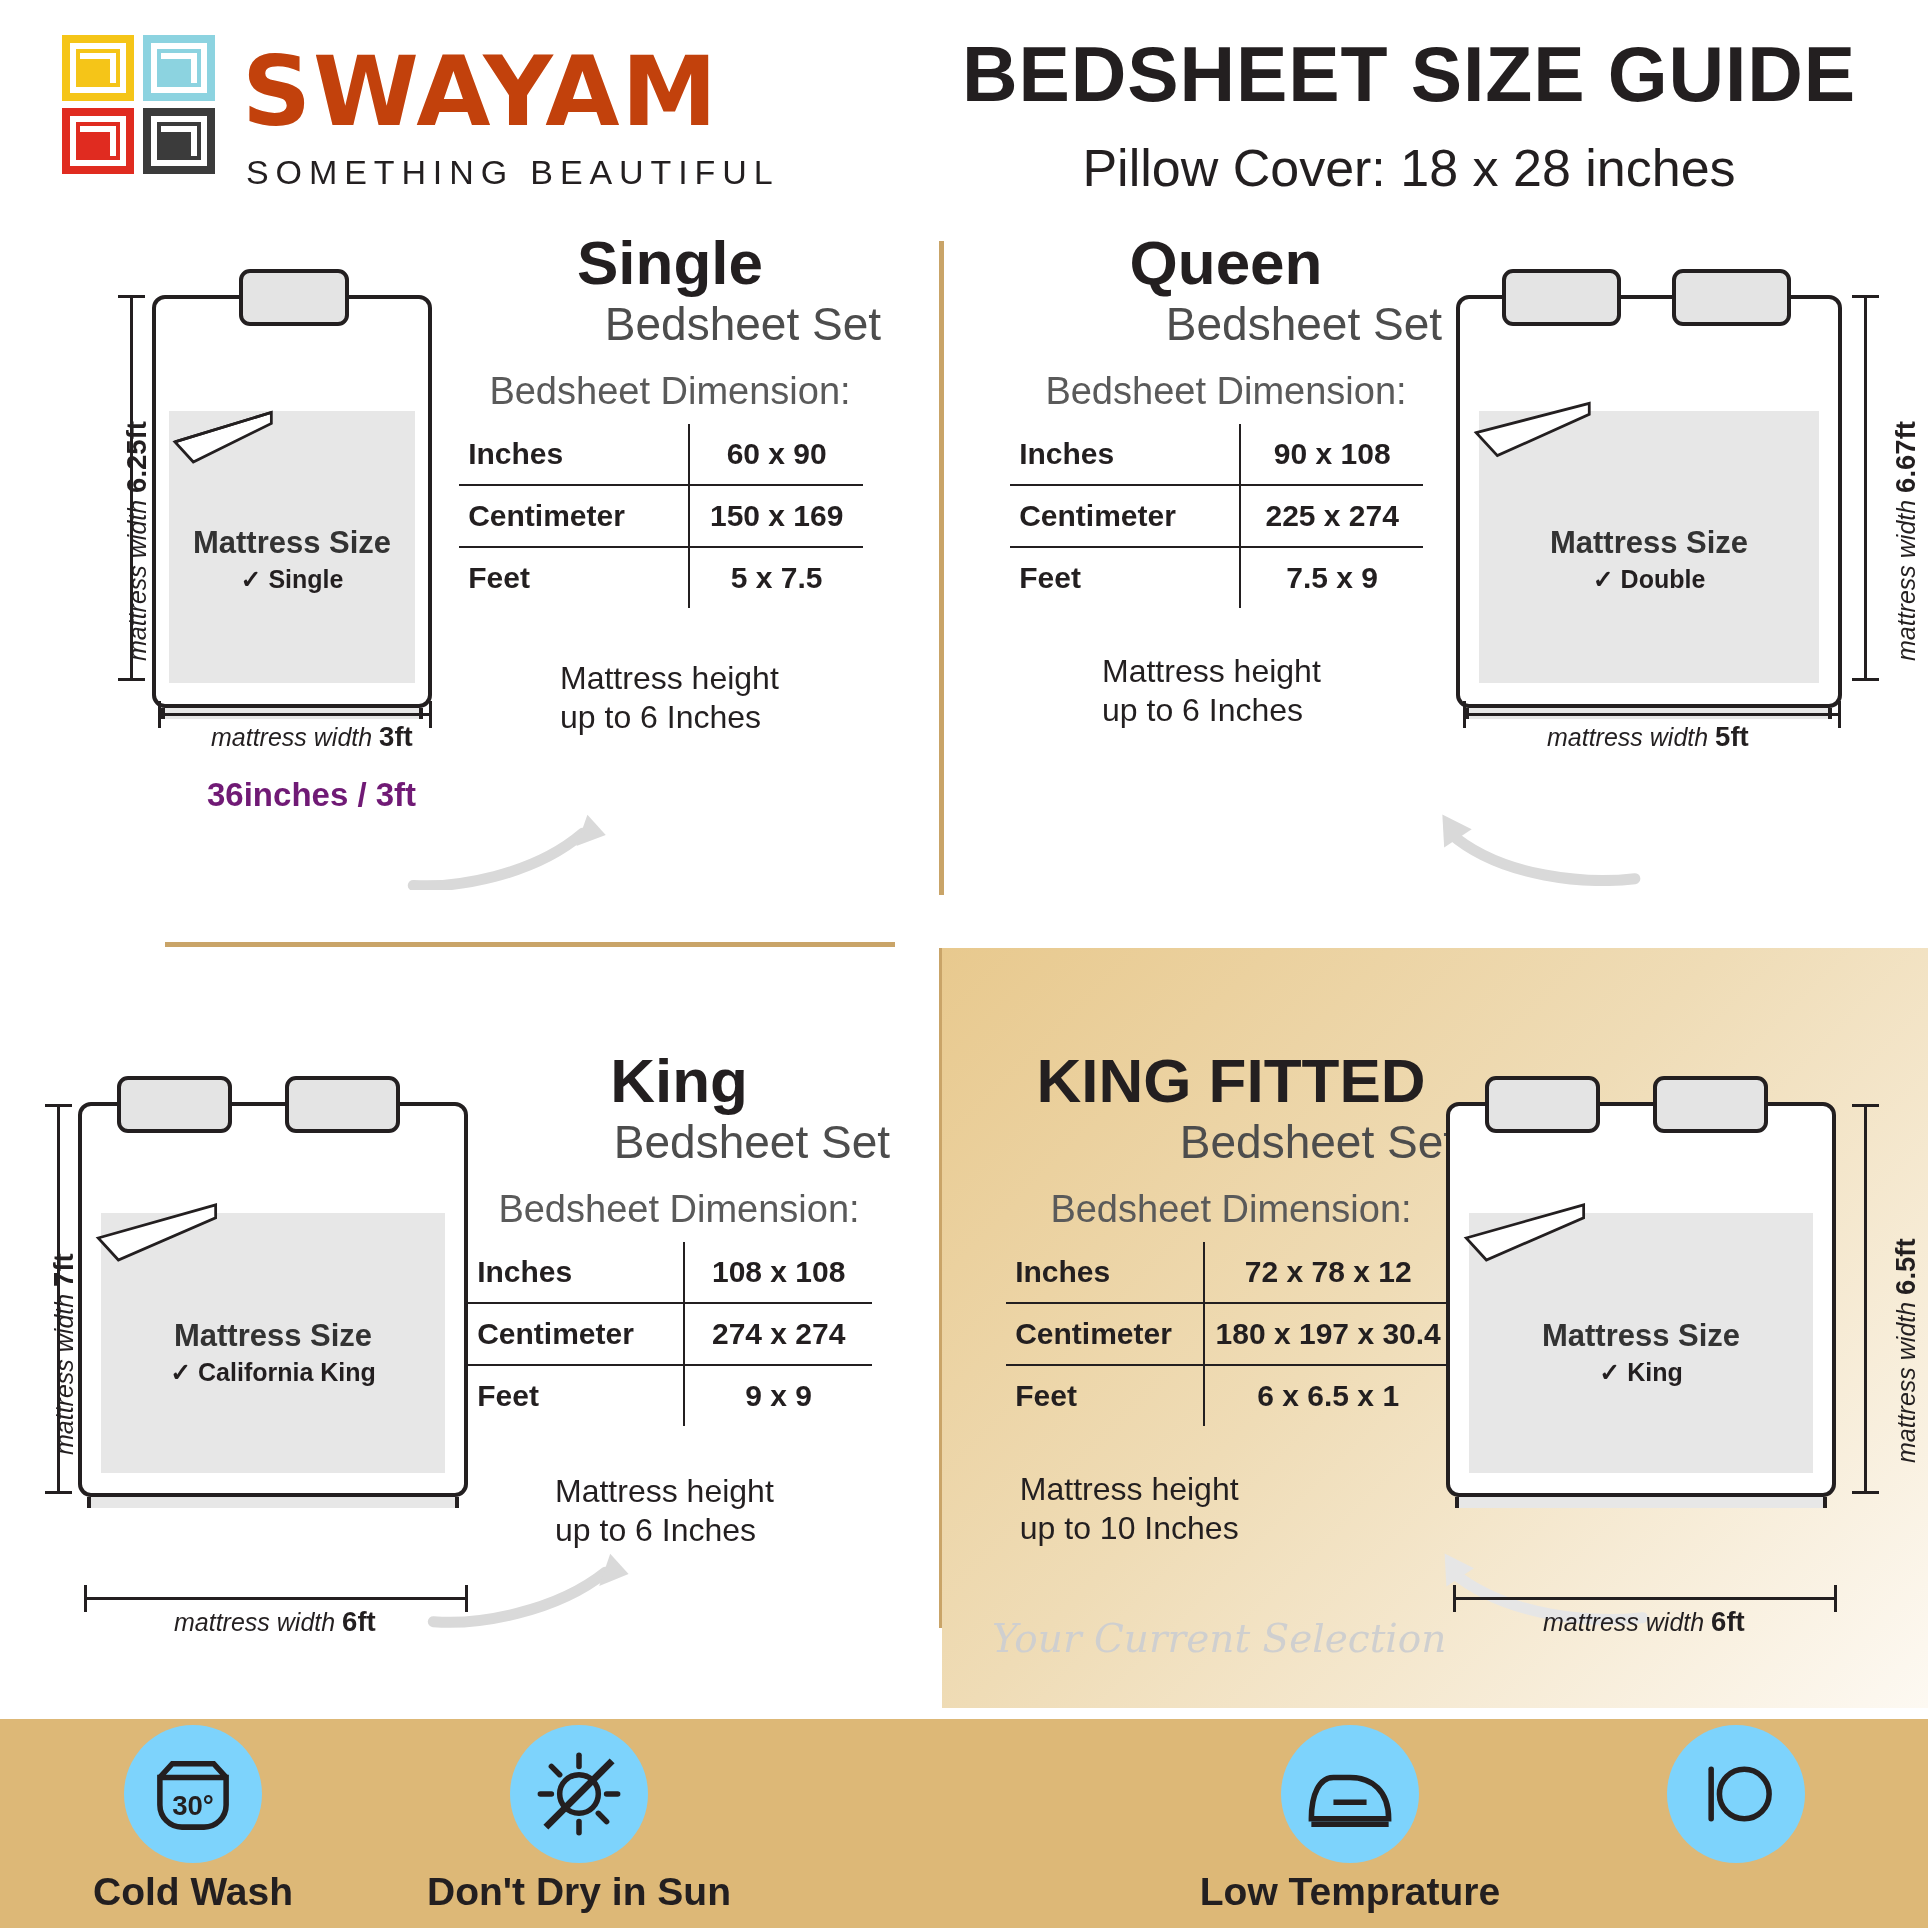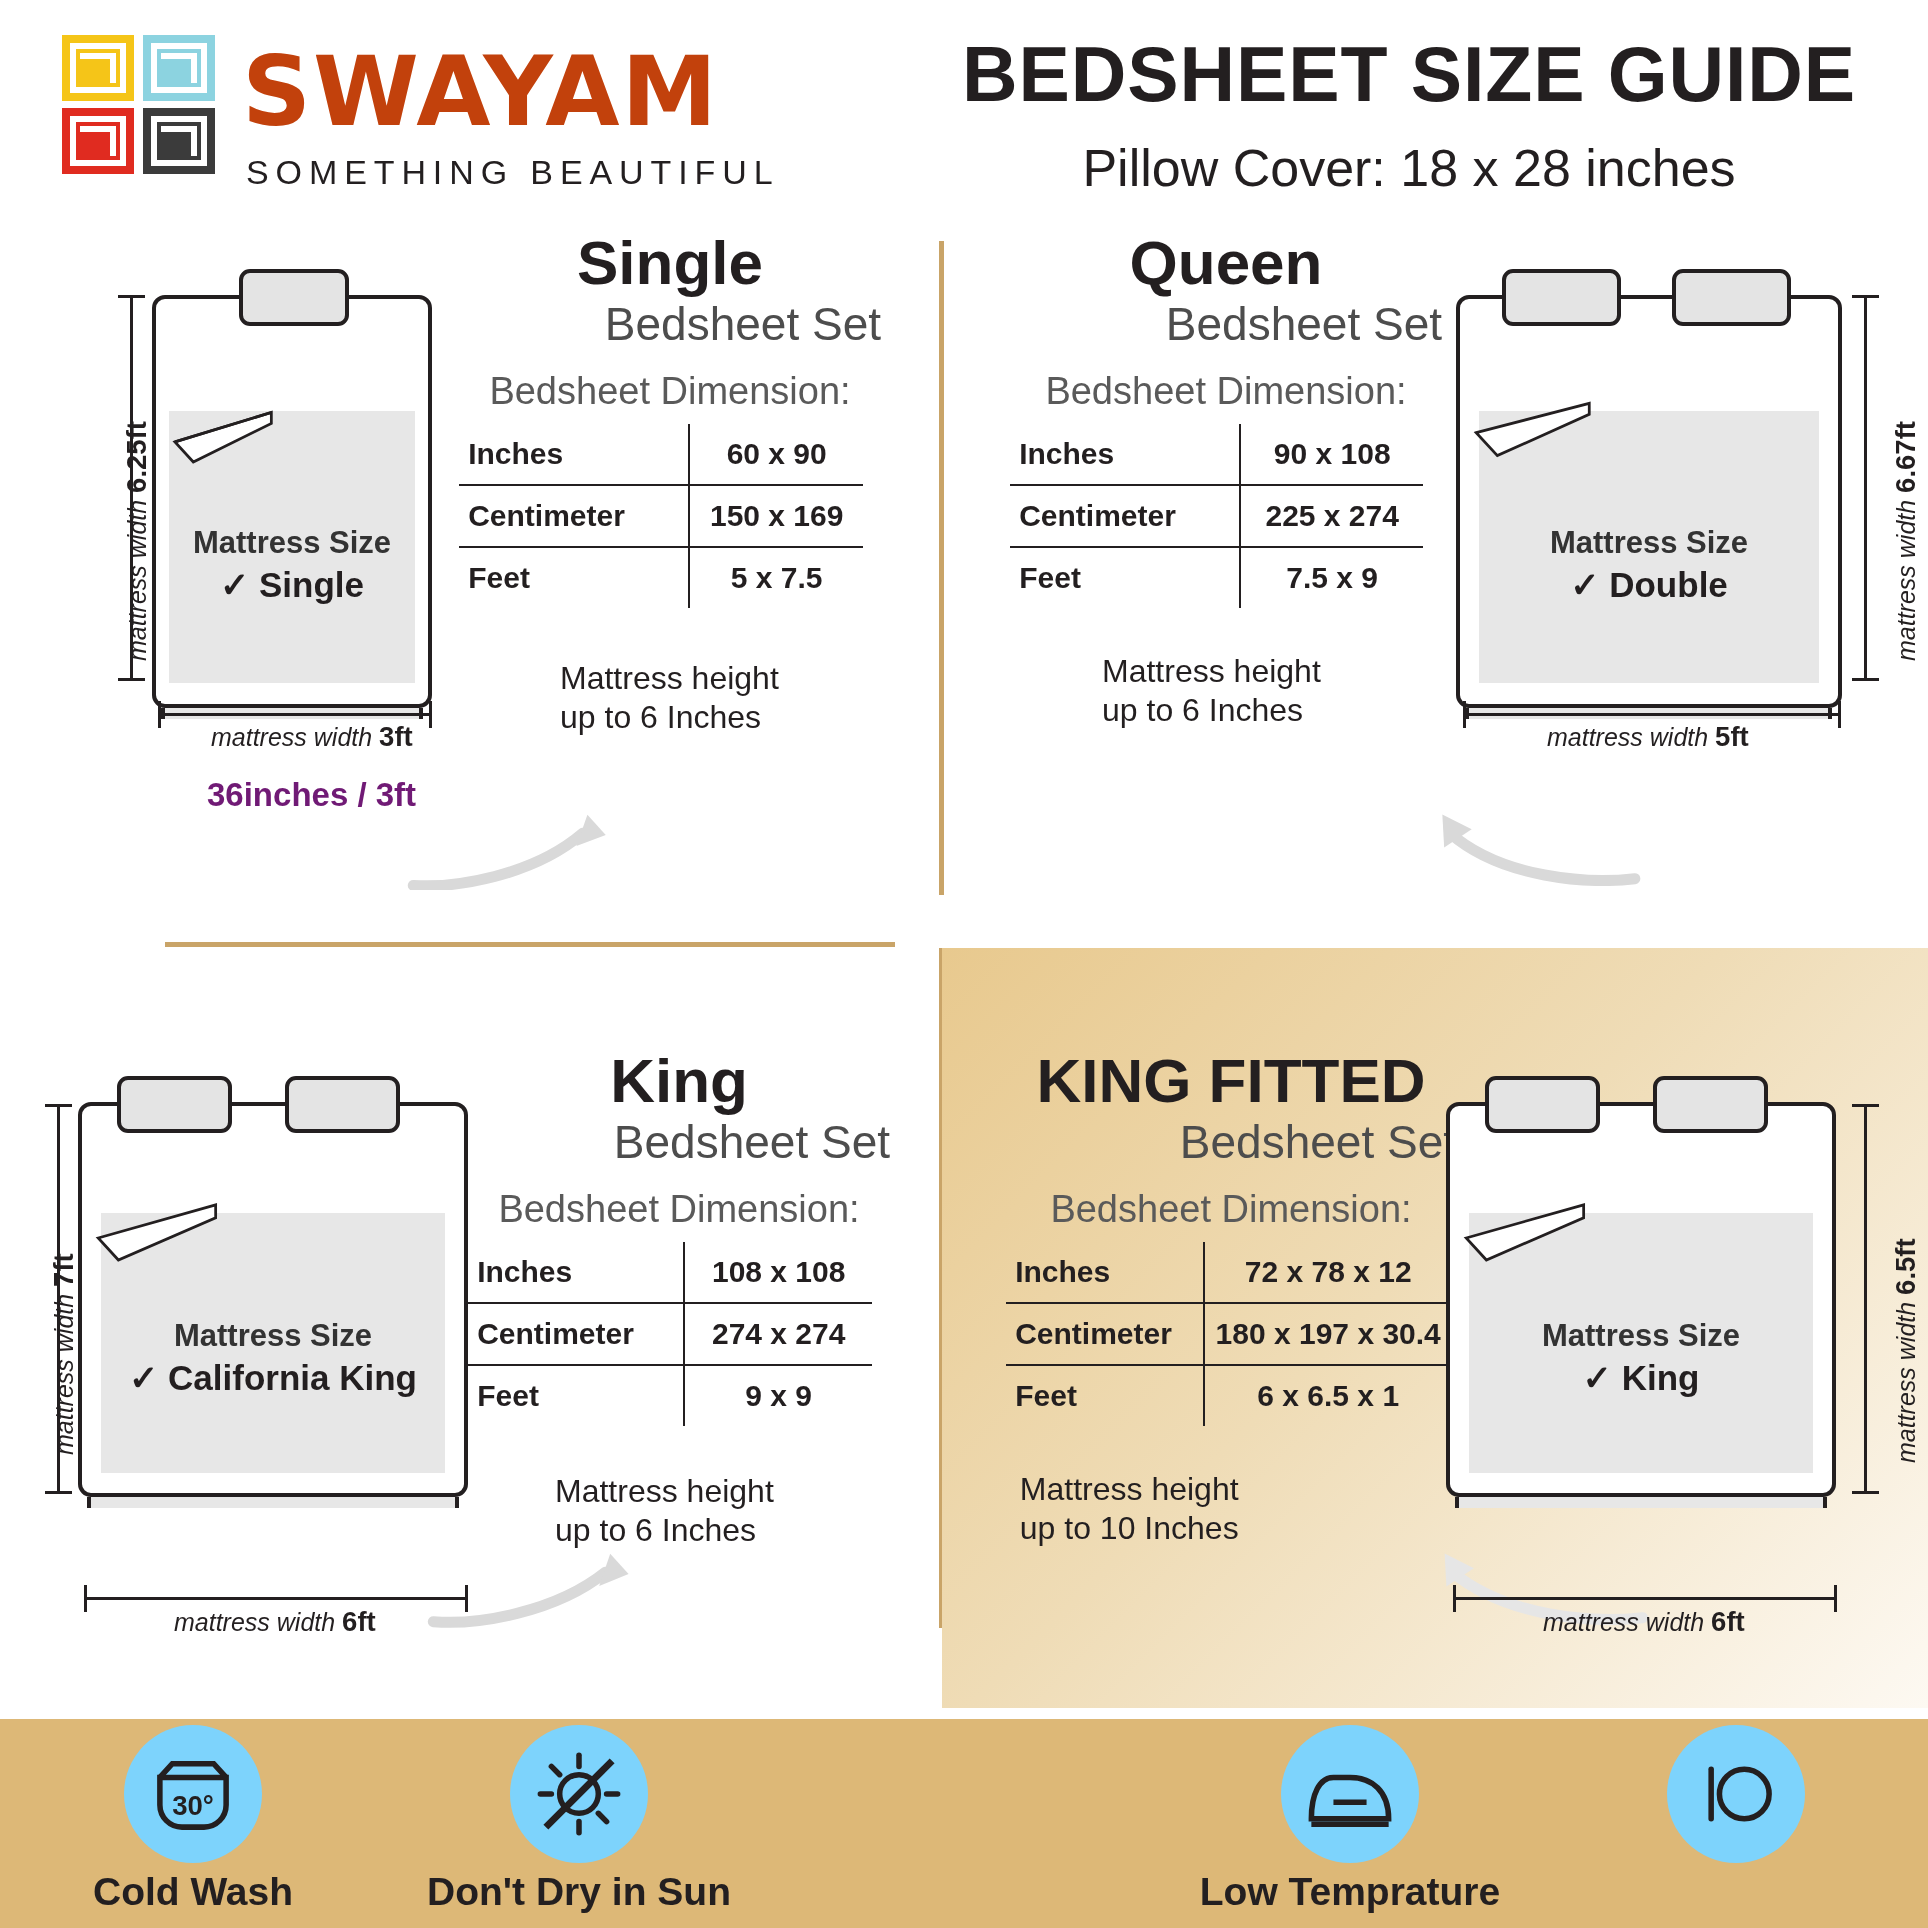--- a/index.html
+++ b/index.html
@@ -64,21 +64,21 @@
   }
   .bed .mattress{
     position:absolute;left:6%;top:28%;width:88%;height:66%;
     background:#e7e7e7;box-sizing:border-box;
   }
   .bed .pillow{
     position:absolute;background:#e4e4e4;border:4.6px solid #231f20;border-radius:11px;box-sizing:border-box;
   }
   .bed .fold{position:absolute;left:0;top:0;width:100%;height:100%;}
   .bed-label{position:absolute;width:100%;text-align:center;font-size:31px;font-weight:bold;color:#333;}
-  .bed-label .sz{font-size:35px;font-weight:bold;color:#231f20;display:block;margin-top:3.7px;}
+  .bed-label .sz{font-size:25px;font-weight:bold;color:#231f20;display:block;margin-top:3.7px;}
   .bed-label .sz .tick{font-weight:bold;}
   .under-base{position:absolute;height:11px;background:#e7e7e7;border-left:4.6px solid #231f20;border-right:4.6px solid #231f20;box-sizing:border-box;}
 
   
   .v-rule{position:absolute;width:2.8px;background:#231f20;}
   .v-rule:before,.v-rule:after{content:"";position:absolute;left:-12px;width:27px;height:2.8px;background:#231f20;}
   .v-rule:before{top:0;}
   .v-rule:after{bottom:0;}
   .h-rule{position:absolute;height:2.8px;background:#231f20;}
   .h-rule:before,.h-rule:after{content:"";position:absolute;top:-12px;height:27px;width:2.8px;background:#231f20;}
@@ -369,20 +369,21 @@
       <div class="under-base" style="left:9.2px;top:395px;width:372px;"></div>
     </div>
 
     <div class="v-rule" style="left:918px;top:108px;height:390px;"></div>
     <div class="v-text" style="left:944px;top:467px;"><span>mattress width </span><b>6.5ft</b></div>
 
     <div class="h-rule" style="left:507px;top:601px;width:384px;"></div>
     <div class="h-text" style="left:597px;top:610px;"><span>mattress width </span><b>6ft</b></div>
   </div>
 
+  <div class="selection-note">Your Current Selection</div>
 
   <div class="care-strip"></div>
 
   <div class="care-item" style="left: 0px; width: 386px;">
     <div class="care-circle">
       <svg viewBox="0 0 100 100" width="138" height="138">
         <path d="M26,38 h48 v20 a16,16 0 0 1 -16,16 h-16 a16,16 0 0 1 -16,-16 z" fill="none" stroke="#231f20" stroke-width="4"></path>
         <path d="M26,38 l9,-10 h30 l9,10" fill="none" stroke="#231f20" stroke-width="4"></path>
         <text x="50" y="65" font-size="20" font-family="Liberation Sans, sans-serif" font-weight="bold" text-anchor="middle" fill="#231f20">30°</text>
       </svg>

